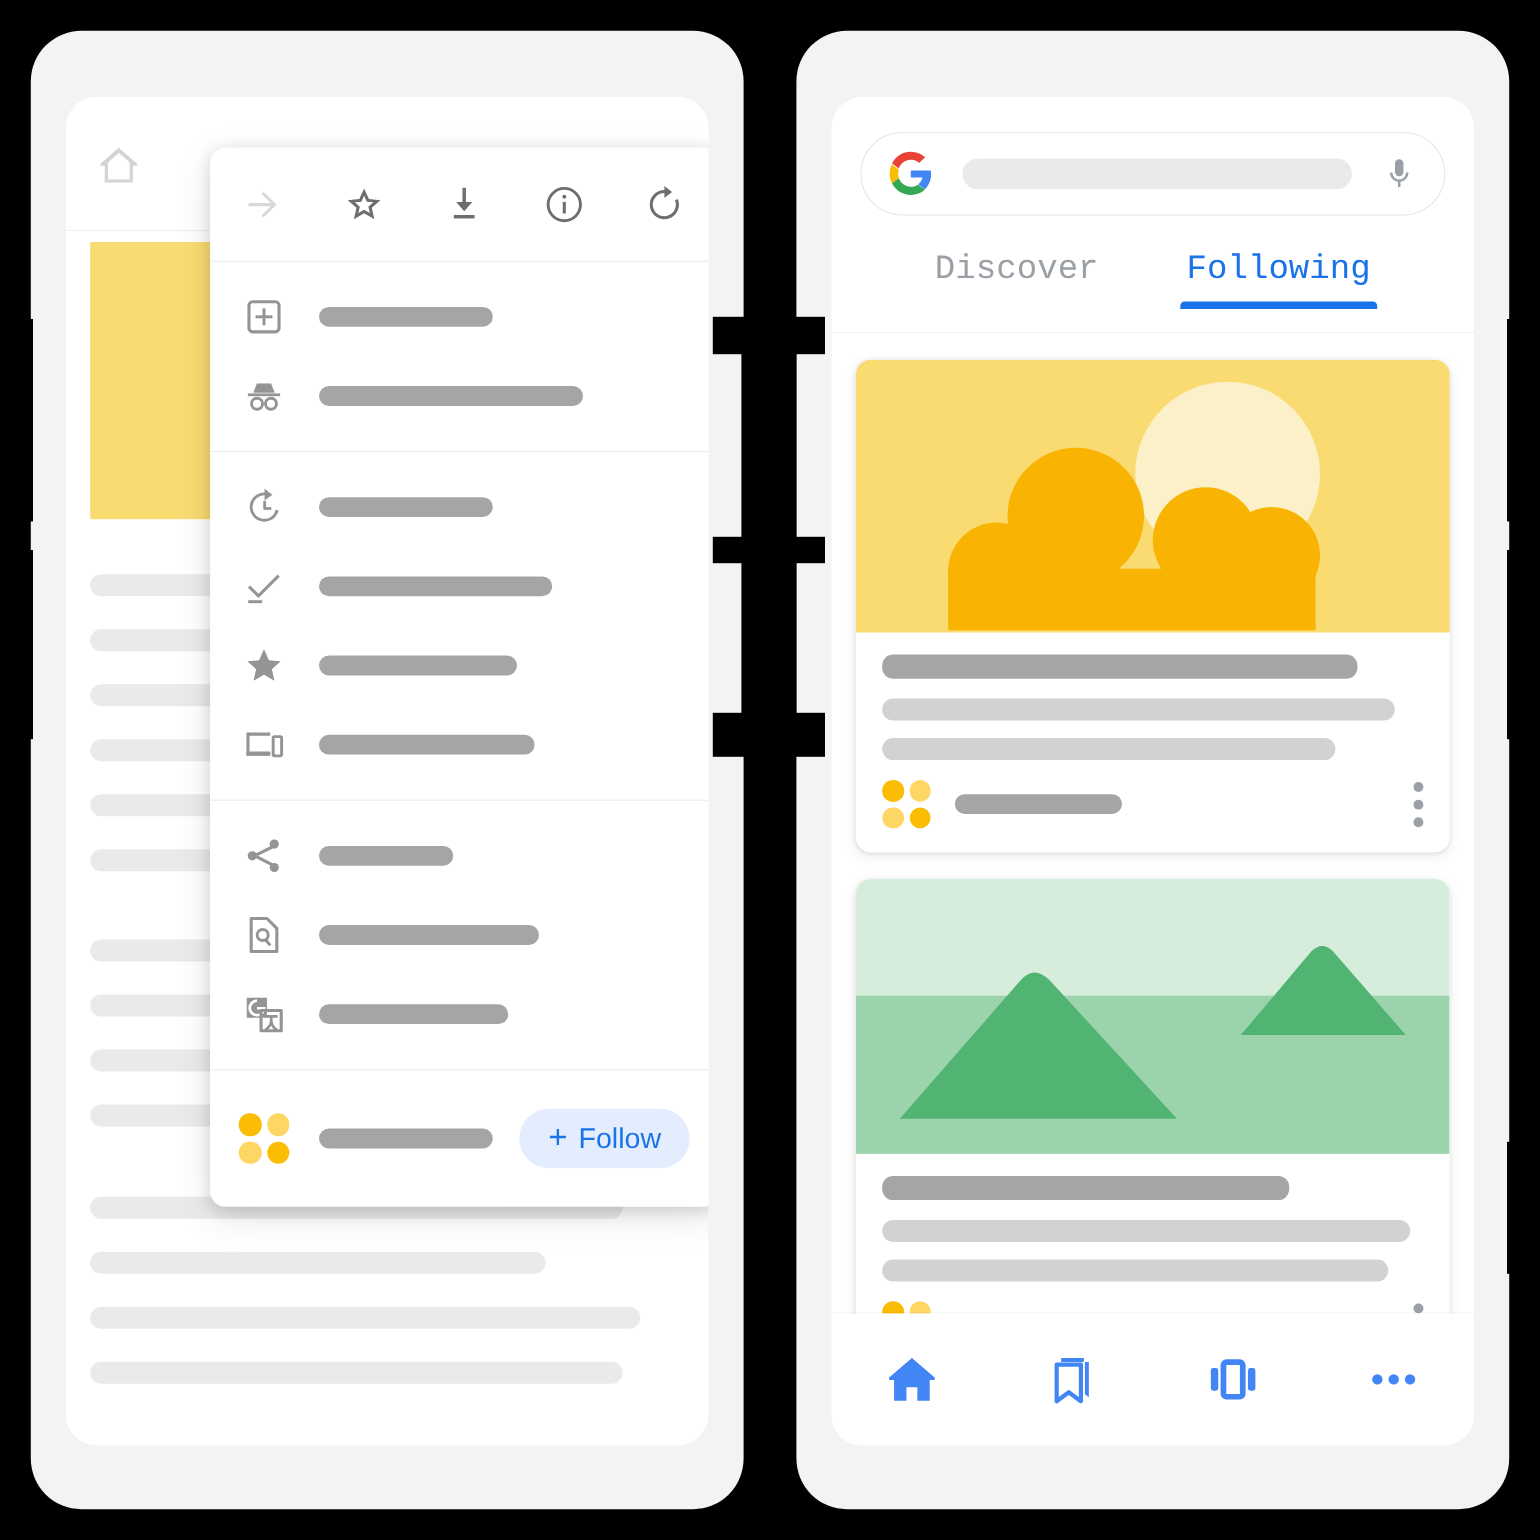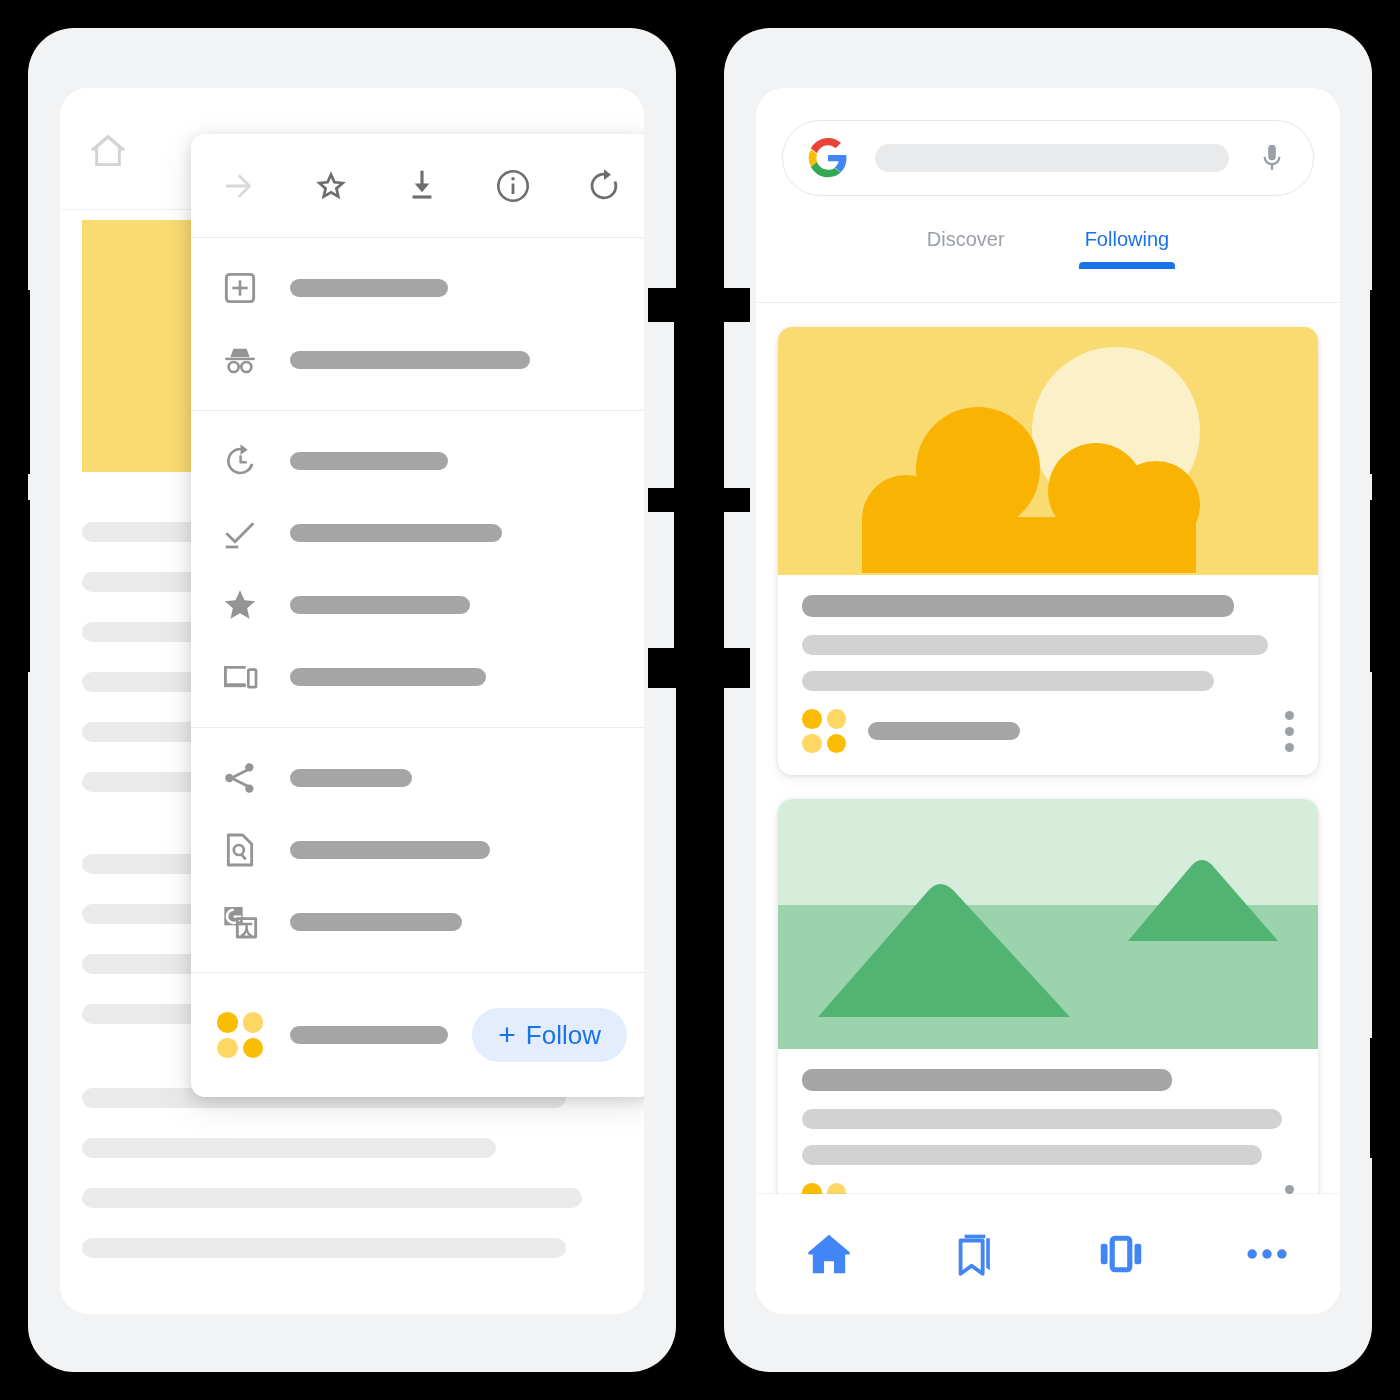--- a/index.html
+++ b/index.html
@@ -97,21 +97,21 @@
   }
   .g-logo{width:42px;height:42px;flex:0 0 42px;}
   .search-placeholder{flex:1;height:28px;border-radius:14px;background:#E9EAEB;margin:0 26px;}
   .mic{width:34px;height:42px;flex:0 0 34px;}
 
   .tabs{
     position:absolute;left:0;top:132px;width:100%;height:82px;
     display:flex;align-items:flex-start;justify-content:center;gap:80px;
     border-bottom:1px solid #EDEDED;
   }
-  .tab{font-size:20px;padding-top:8px;position:relative;}
+  .tab{font-size:31px;padding-top:8px;position:relative;font-family:Liberation Mono, monospace;}
   .tab.inactive{color:#9AA0A6;}
   .tab.active{color:#1A73E8;font-weight:500;}
   .tab.active::after{
     content:"";position:absolute;left:-6px;right:-6px;bottom:-18px;height:7px;
     background:#1A73E8;border-radius:4px 4px 0 0;
   }
 
   .feed{position:absolute;left:0;top:215px;right:0;bottom:0;overflow:hidden;background:#fff;}
   .card{
     margin:24px 22px;

